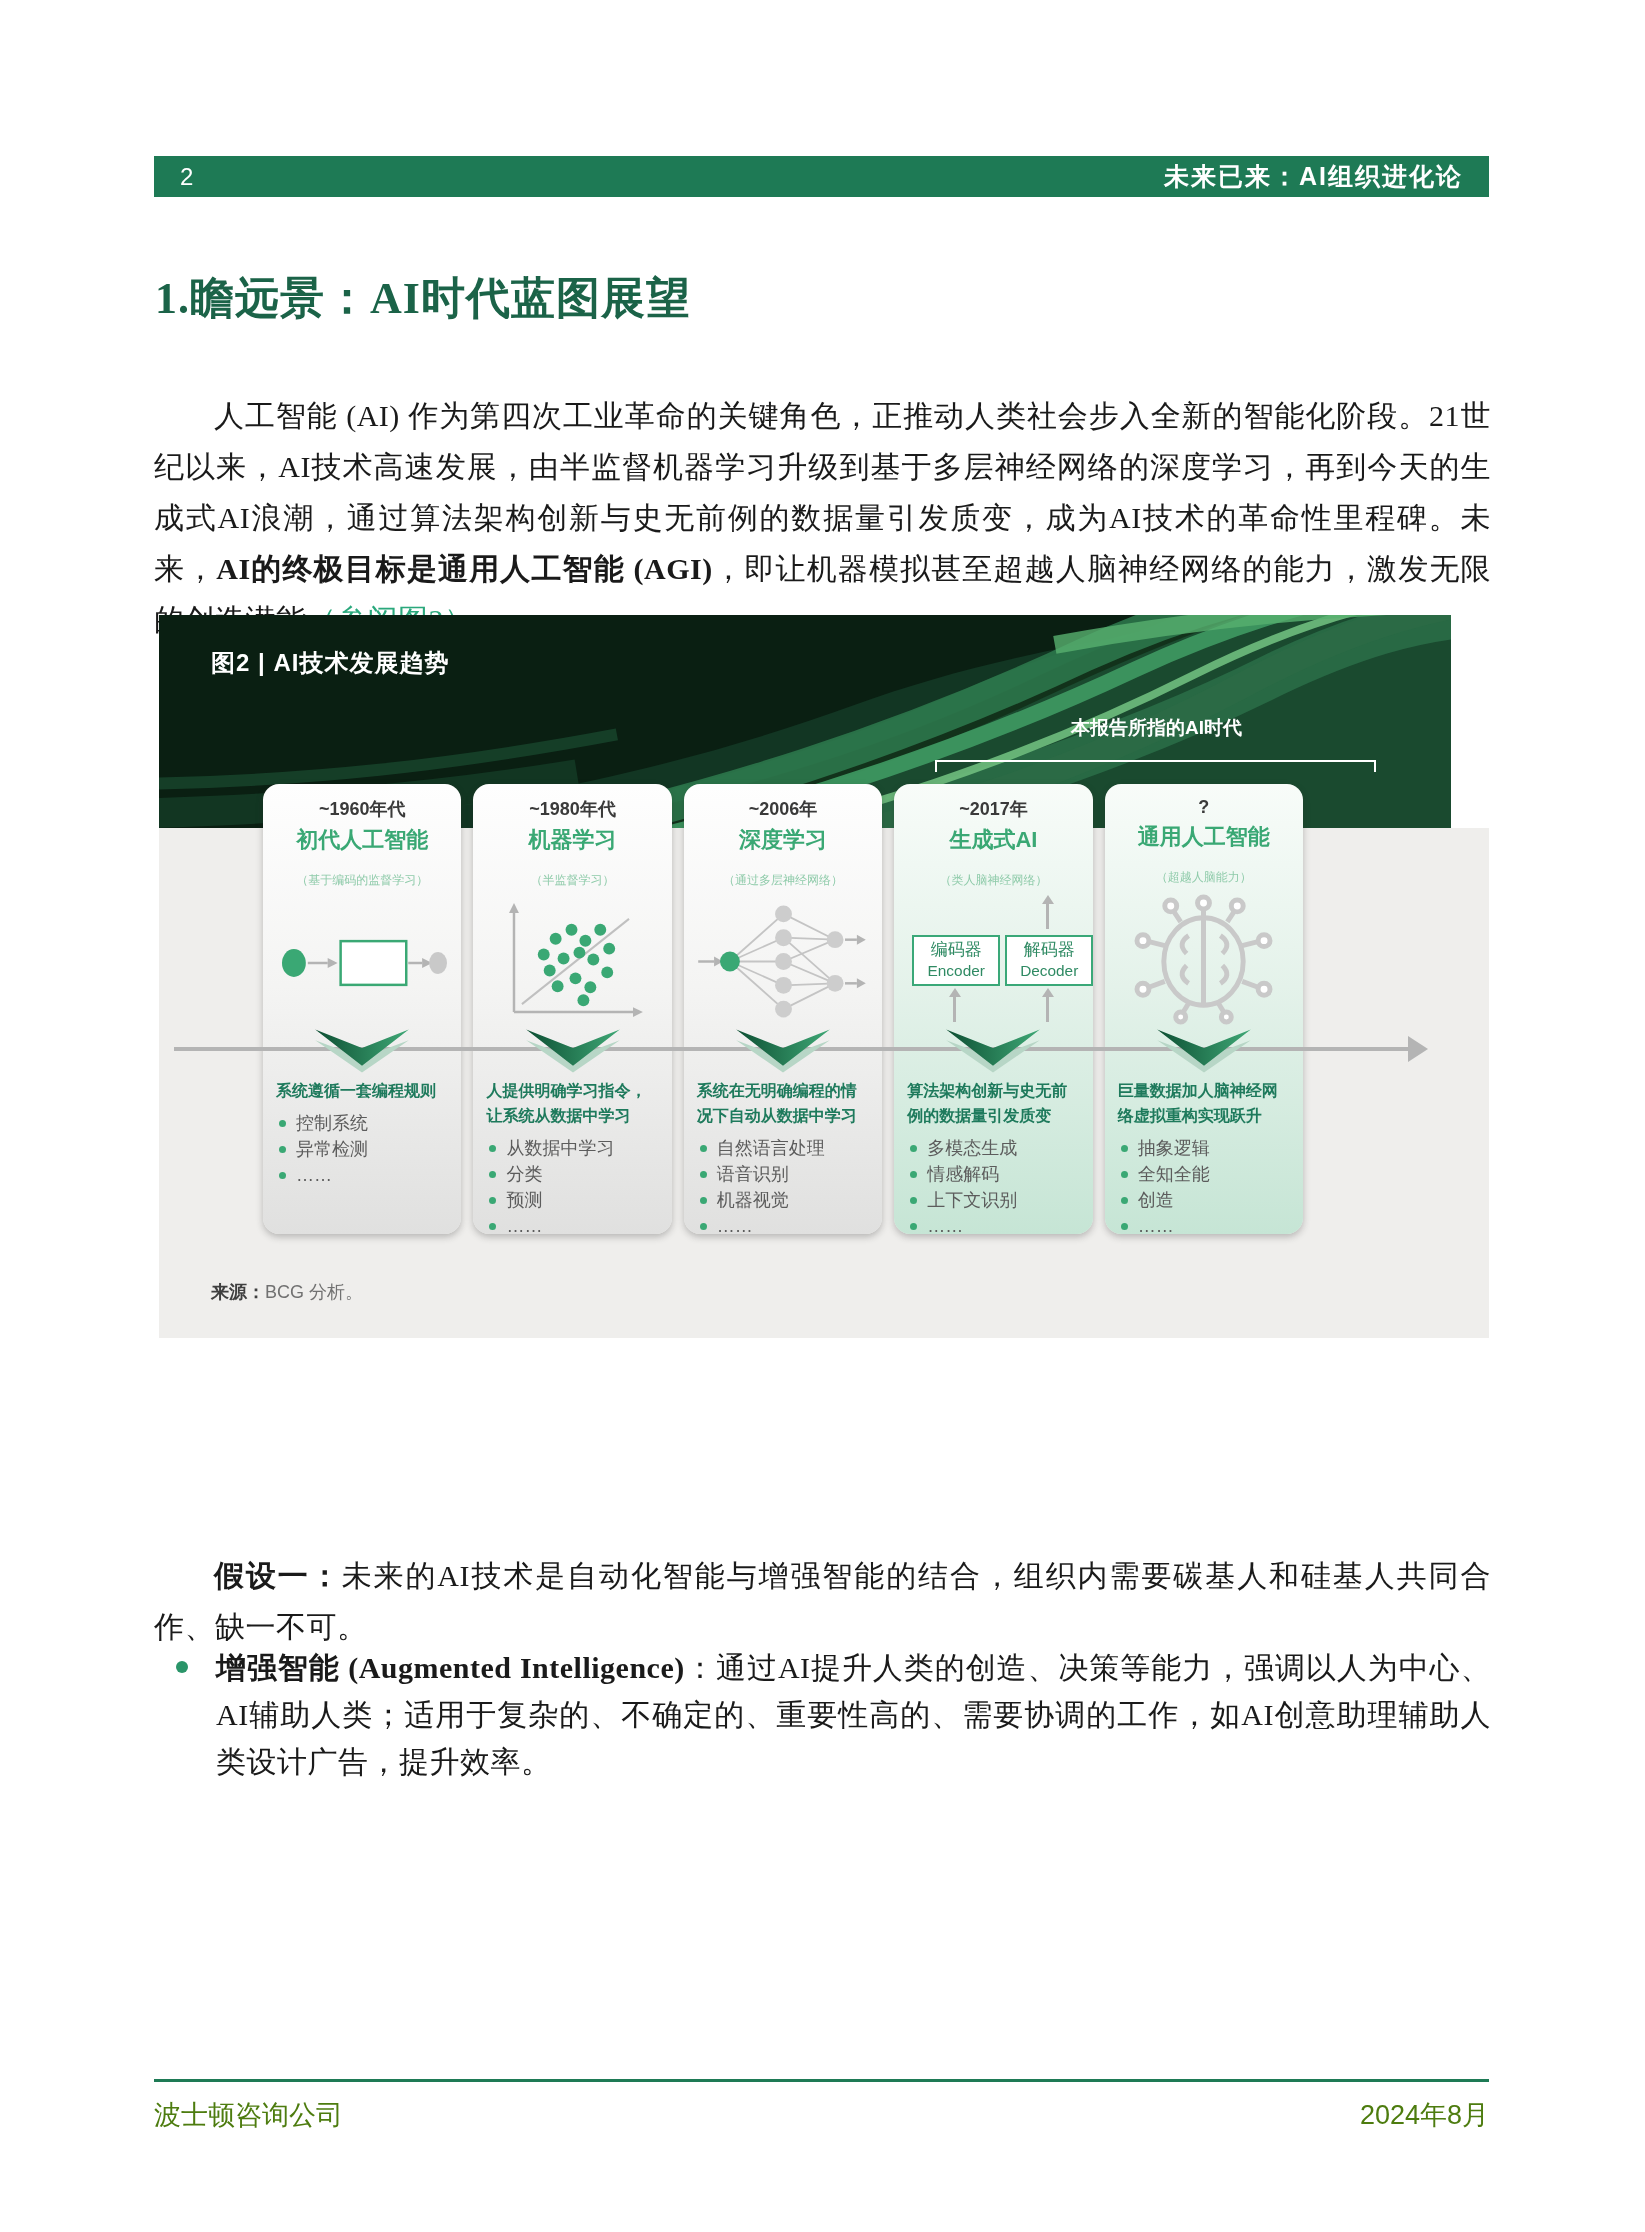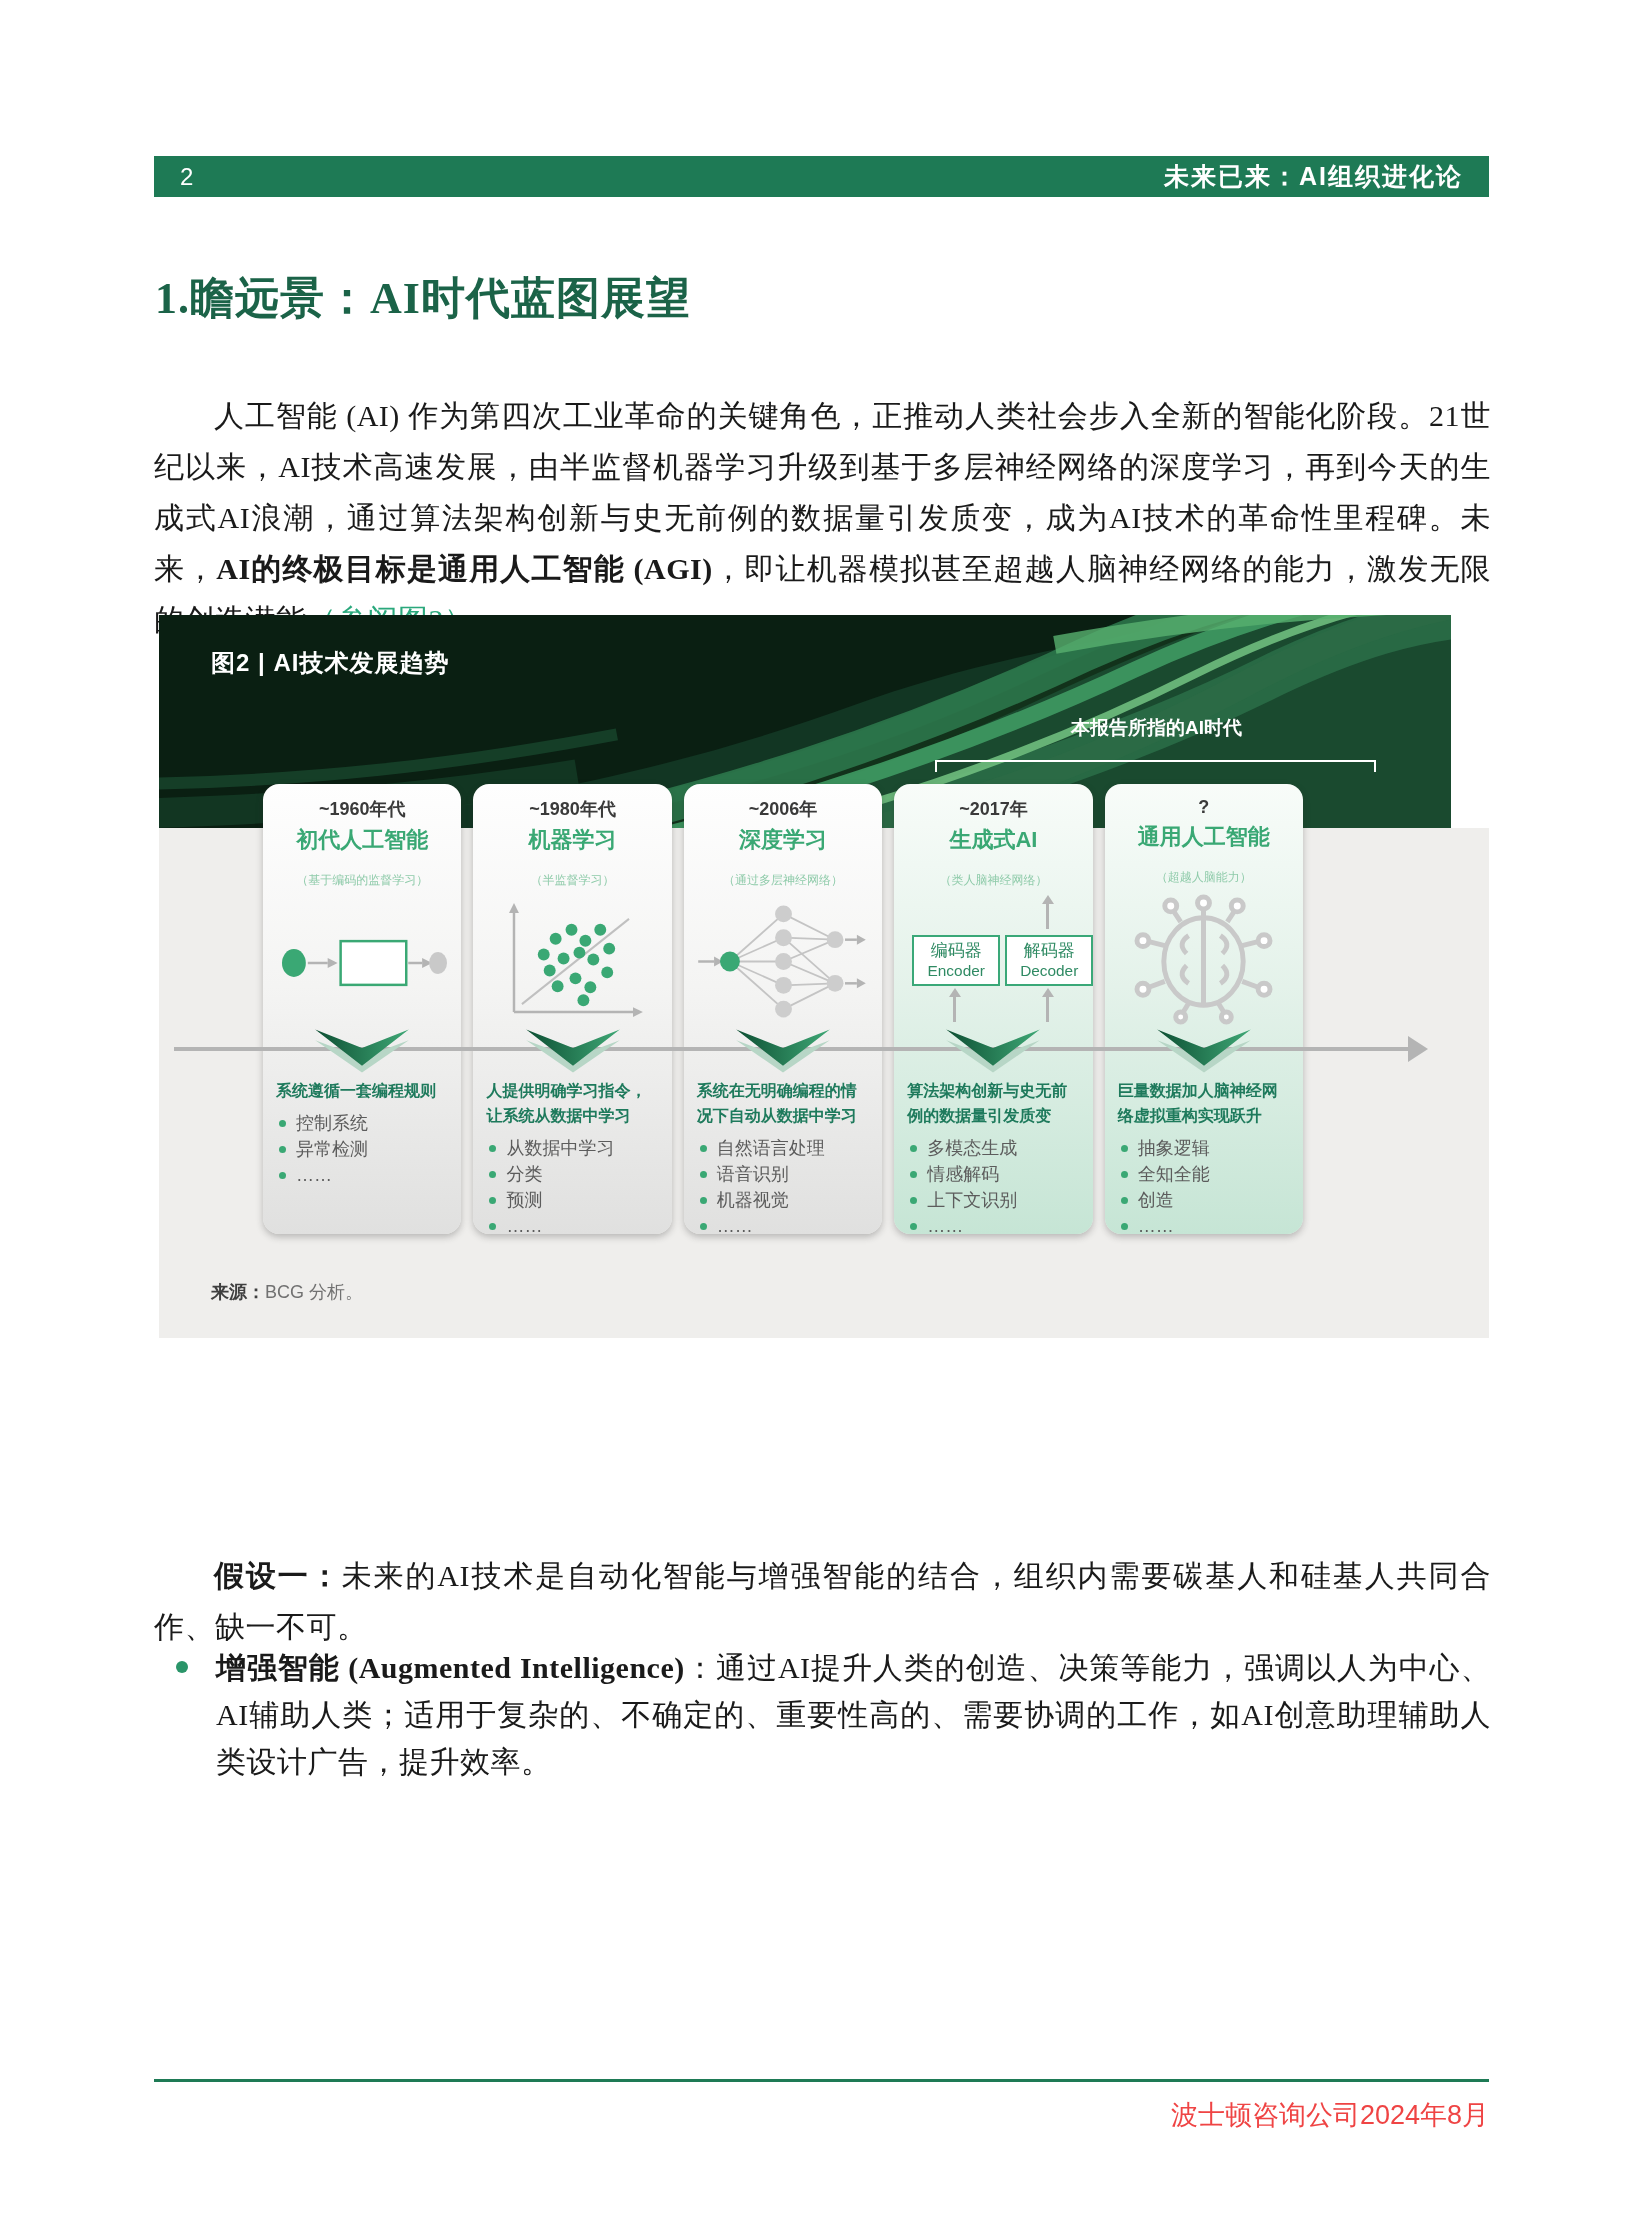--- a/index.html
+++ b/index.html
@@ -65,38 +65,38 @@
   .desc-bullets li{position:relative;padding-left:20px;font-size:18px;line-height:26px;color:#5c5c5c;}
   .desc-bullets li::before{content:'';position:absolute;left:3px;top:10px;width:7px;height:7px;
                            border-radius:50%;background:#3aa874;}
 
   .t-line{position:absolute;left:15px;top:432px;width:1236px;height:4px;background:#b4b4b4;z-index:2;}
   .t-head{position:absolute;left:1249px;top:421px;width:0;height:0;border-left:20px solid #b4b4b4;
           border-top:13px solid transparent;border-bottom:13px solid transparent;z-index:2;}
 
   .io-box{position:absolute;width:84px;border:2px solid #3aa878;background:#fff;text-align:center;
           padding:4px 0;color:#2f8a63;top:42px;}
-  .io-box .cn{display:block;font-size:17px;line-height:20px;}
+  .io-box .cn{display:block;font-size:17px;line-height:20px;font-family:Liberation Mono, monospace;}
   .io-box .en{display:block;font-size:15.4px;line-height:19px;}
   .io-enc{left:18px;}
   .io-dec{left:111px;}
   .up-arrow{position:absolute;width:2.5px;background:#b4b4b4;}
   .up-arrow::before{content:'';position:absolute;left:-4.5px;top:-8px;border-left:6px solid transparent;
                     border-right:6px solid transparent;border-bottom:9px solid #b4b4b4;}
   .ua-enc{left:59px;top:103px;height:26px;}
   .ua-dec{left:152px;top:103px;height:26px;}
   .ua-dec-top{left:152px;top:10px;height:26px;}
 
   .fig-source{position:absolute;left:52px;top:665px;font-size:18px;color:#717171;}
   .fig-source .src-label{font-weight:700;color:#3f3f3f;}
 
   
   .footer-rule{position:absolute;left:154px;top:2079px;width:1335px;height:3px;background:#1e7a55;}
-  .footer{position:absolute;left:154px;top:2097px;width:1335px;display:flex;justify-content:flex-end;
-          font-family:"Liberation Sans","DejaVu Sans",sans-serif;font-size:27px;color:#ef4444;}
+  .footer{position:absolute;left:154px;top:2097px;width:1335px;display:flex;justify-content:space-between;
+          font-family:"Liberation Sans","DejaVu Sans",sans-serif;font-size:27px;color:#4d7c0f;}
 </style>
 </head>
 <body>
 
 <svg width="0" height="0" style="position:absolute">
   <defs>
     <linearGradient id="chevGrad" x1="0" y1="0" x2="1" y2="0">
       <stop offset="0" stop-color="#0d4f33"></stop>
         <stop offset="1" stop-color="#3fa876"></stop>
     </linearGradient>

